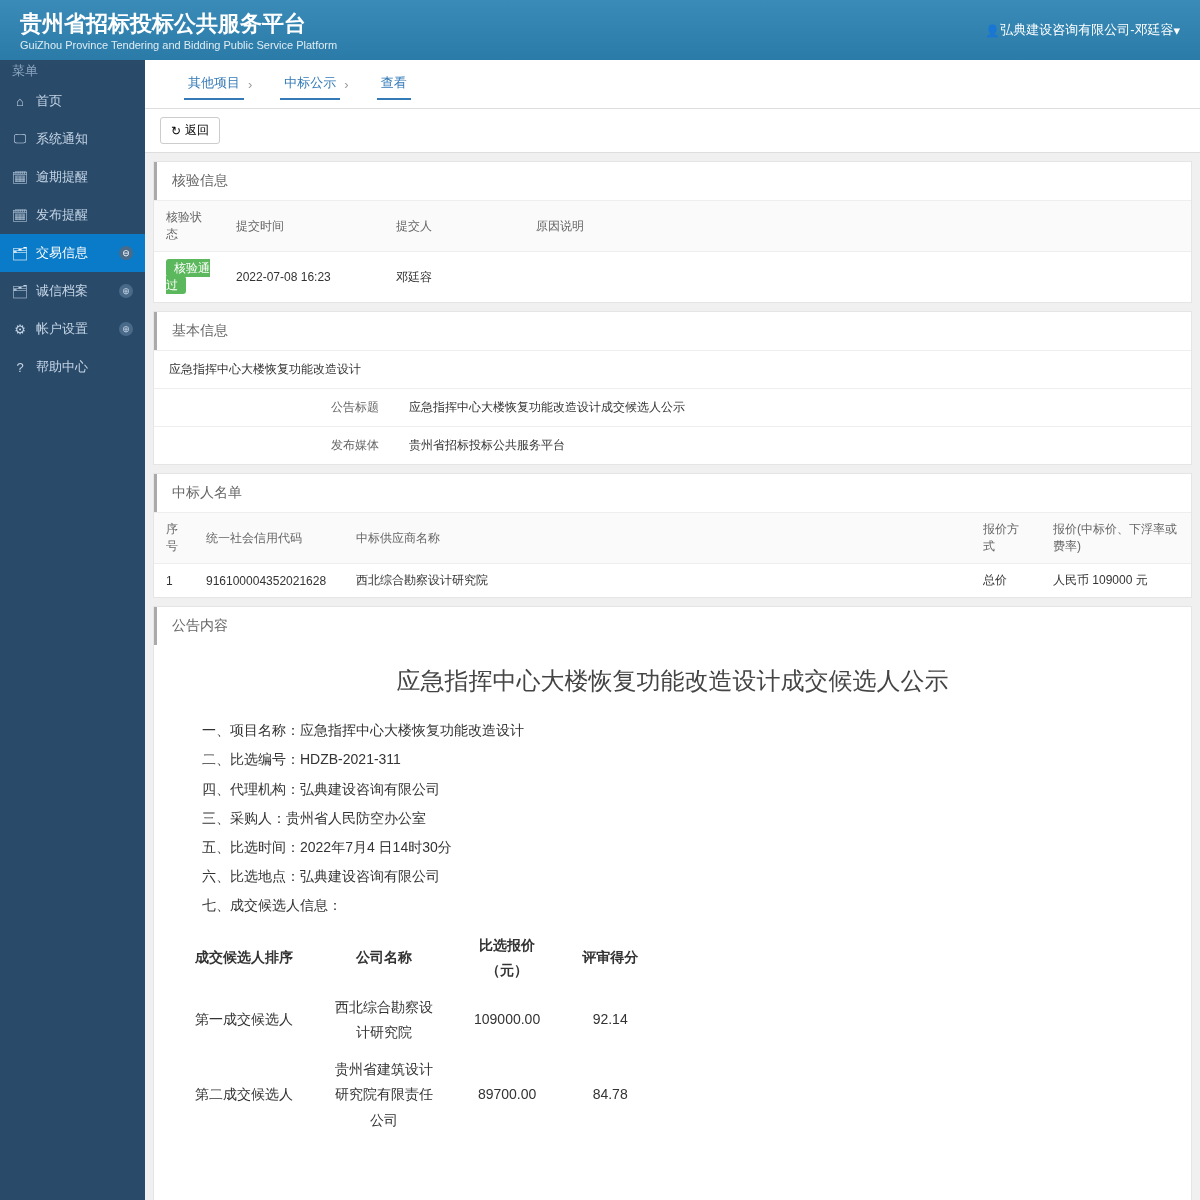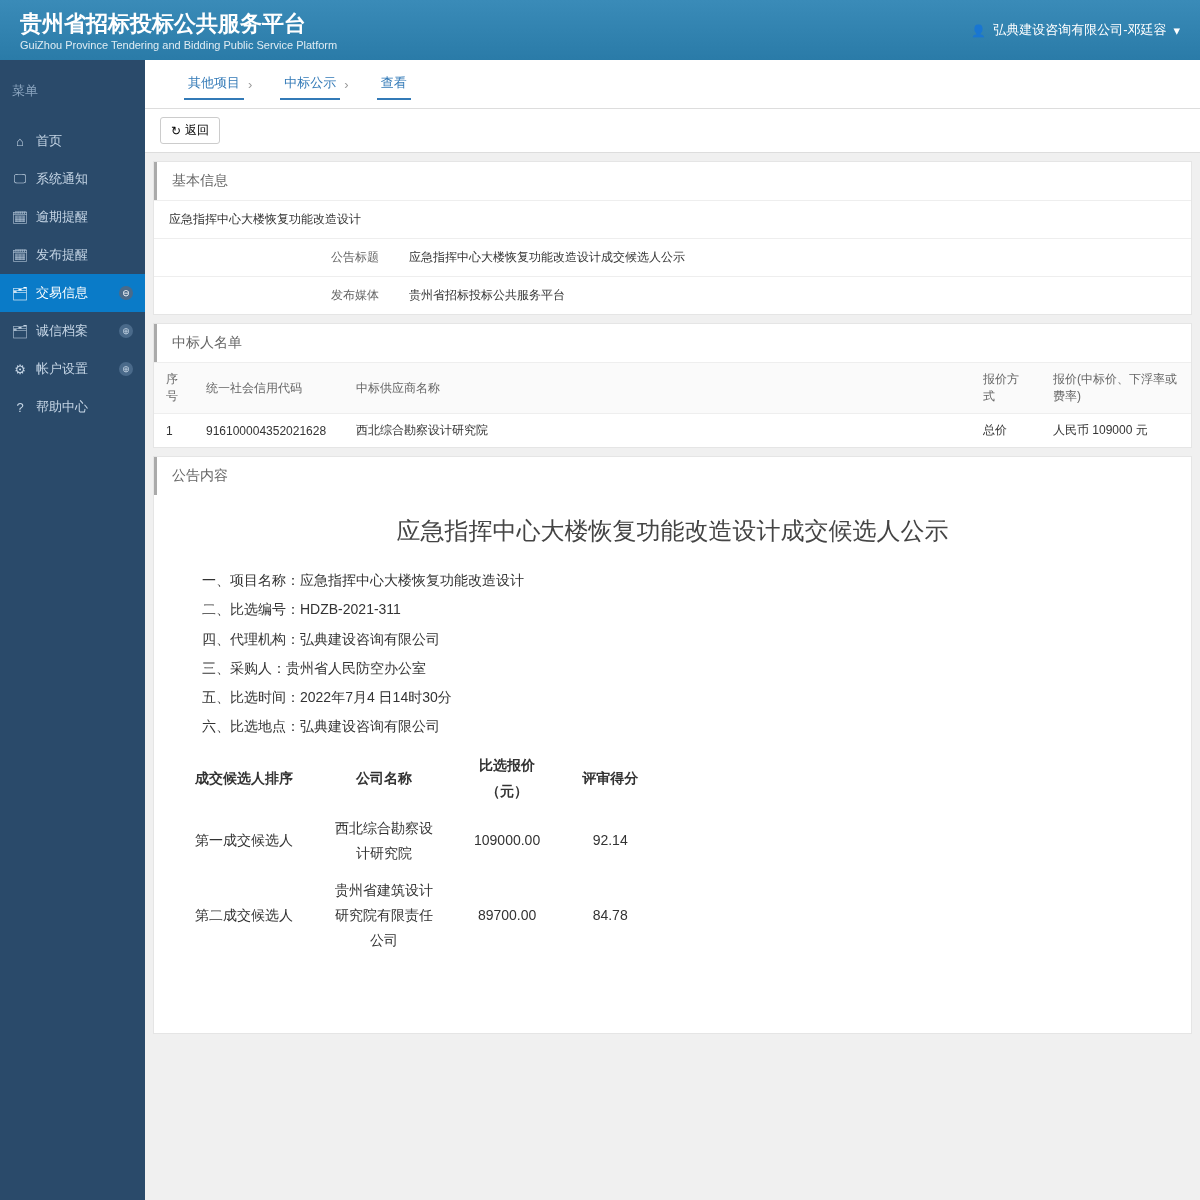--- a/index.html
+++ b/index.html
@@ -1,23 +1,23 @@
 <!DOCTYPE html>
 <html><head>
 <meta charset="utf-8">
 <style>
 * { margin: 0; padding: 0; box-sizing: border-box; }
 body { font-family: "Microsoft YaHei", Arial, sans-serif; font-size: 13px; color: #333; background: #f5f5f5; }
 .header { background: linear-gradient(to bottom, #3a8bb8, #2a7ba8); color: #fff; padding: 10px 20px; display: flex; justify-content: space-between; align-items: center; height: 60px; }
 .header-title { font-size: 22px; font-weight: bold; }
 .header-sub { font-size: 11px; opacity: 0.85; }
-.header-user { font-size: 13px; display: flex; align-items: center; gap: 7px; }
+.header-user { font-size: 13px; display: flex; align-items: center; gap: 0; }
 .layout { display: flex; }
 .sidebar { width: 145px; background: #2a4a6a; color: #c5d5e5; min-height: 1140px; position: relative; }
-.menu-header { padding: 22px 12px; font-size: 13px; color: #8ba5bf; }
+.menu-header { padding: 2px 12px; font-size: 13px; color: #8ba5bf; }
 .menu-item { padding: 10px 12px; display: flex; align-items: center; gap: 8px; cursor: pointer; font-size: 13px; }
 .menu-item.active { background: #0a7bc8; color: #fff; }
 .menu-icon { width: 16px; height: 16px; display: inline-flex; align-items: center; justify-content: center; }
 .submenu { background: #1a3a5a; }
 .submenu-item { padding: 8px 12px 8px 32px; font-size: 12px; cursor: pointer; color: #a5b5c5; }
 .badge-expand { margin-left: auto; width: 14px; height: 14px; border-radius: 50%; background: #4a6a8a; display: flex; align-items: center; justify-content: center; font-size: 9px; }
 .main { flex: 1; background: #f0f0f0; padding: 0; }
 .breadcrumb { background: #fff; padding: 8px 15px; border-bottom: 1px solid #ddd; display: flex; gap: 4px; align-items: center; font-size: 13px; }
 .breadcrumb-item { padding: 6px 4px; color: #666; margin-left: 24px; }
 .breadcrumb-item.link { color: #337ab7; border-bottom: 2px solid #337ab7; cursor: pointer; }
@@ -104,20 +104,39 @@
       <span class="breadcrumb-sep">›</span>
       <span class="breadcrumb-item link">查看</span>
     </div>
     <div class="toolbar">
       <button class="btn-back">
         <span>↻</span>
         <span>返回</span>
       </button>
     </div>
 
+    <div class="panel">
+      <div class="panel-title">核验信息</div>
+      <table class="table">
+        <tbody>
+            <tr>
+          <th style="width:70px">核验状态</th>
+          <th style="width:160px">提交时间</th>
+          <th style="width:140px">提交人</th>
+          <th>原因说明</th>
+        </tr>
+        <tr>
+          <td><span class="status-badge">核验通过</span></td>
+          <td>2022-07-08 16:23</td>
+          <td>邓廷容</td>
+          <td></td>
+        </tr>
+      </tbody>
+        </table>
+    </div>
 
     <div class="panel">
       <div class="panel-title">基本信息</div>
       <div class="form-row">
         <div class="form-value">应急指挥中心大楼恢复功能改造设计</div>
       </div>
       <div class="form-row">
         <div class="form-label">公告标题</div>
         <div class="form-value">应急指挥中心大楼恢复功能改造设计成交候选人公示</div>
       </div>
@@ -152,20 +171,21 @@
     <div class="panel">
       <div class="panel-title">公告内容</div>
       <div class="content-body">
         <div class="content-title">应急指挥中心大楼恢复功能改造设计成交候选人公示</div>
         <div class="content-line">一、项目名称：应急指挥中心大楼恢复功能改造设计</div>
         <div class="content-line">二、比选编号：HDZB-2021-311</div>
         <div class="content-line">四、代理机构：弘典建设咨询有限公司</div>
         <div class="content-line">三、采购人：贵州省人民防空办公室</div>
         <div class="content-line">五、比选时间：2022年7月4 日14时30分</div>
         <div class="content-line">六、比选地点：弘典建设咨询有限公司</div>
+        <div class="content-line">七、成交候选人信息：</div>
         <table class="inner-table">
           <tbody>
               <tr>
             <th style="width:140px">成交候选人排序</th>
             <th style="width:140px">公司名称</th>
             <th style="width:100px">比选报价（元）</th>
             <th style="width:100px">评审得分</th>
           </tr>
           <tr>
             <td>第一成交候选人</td>

